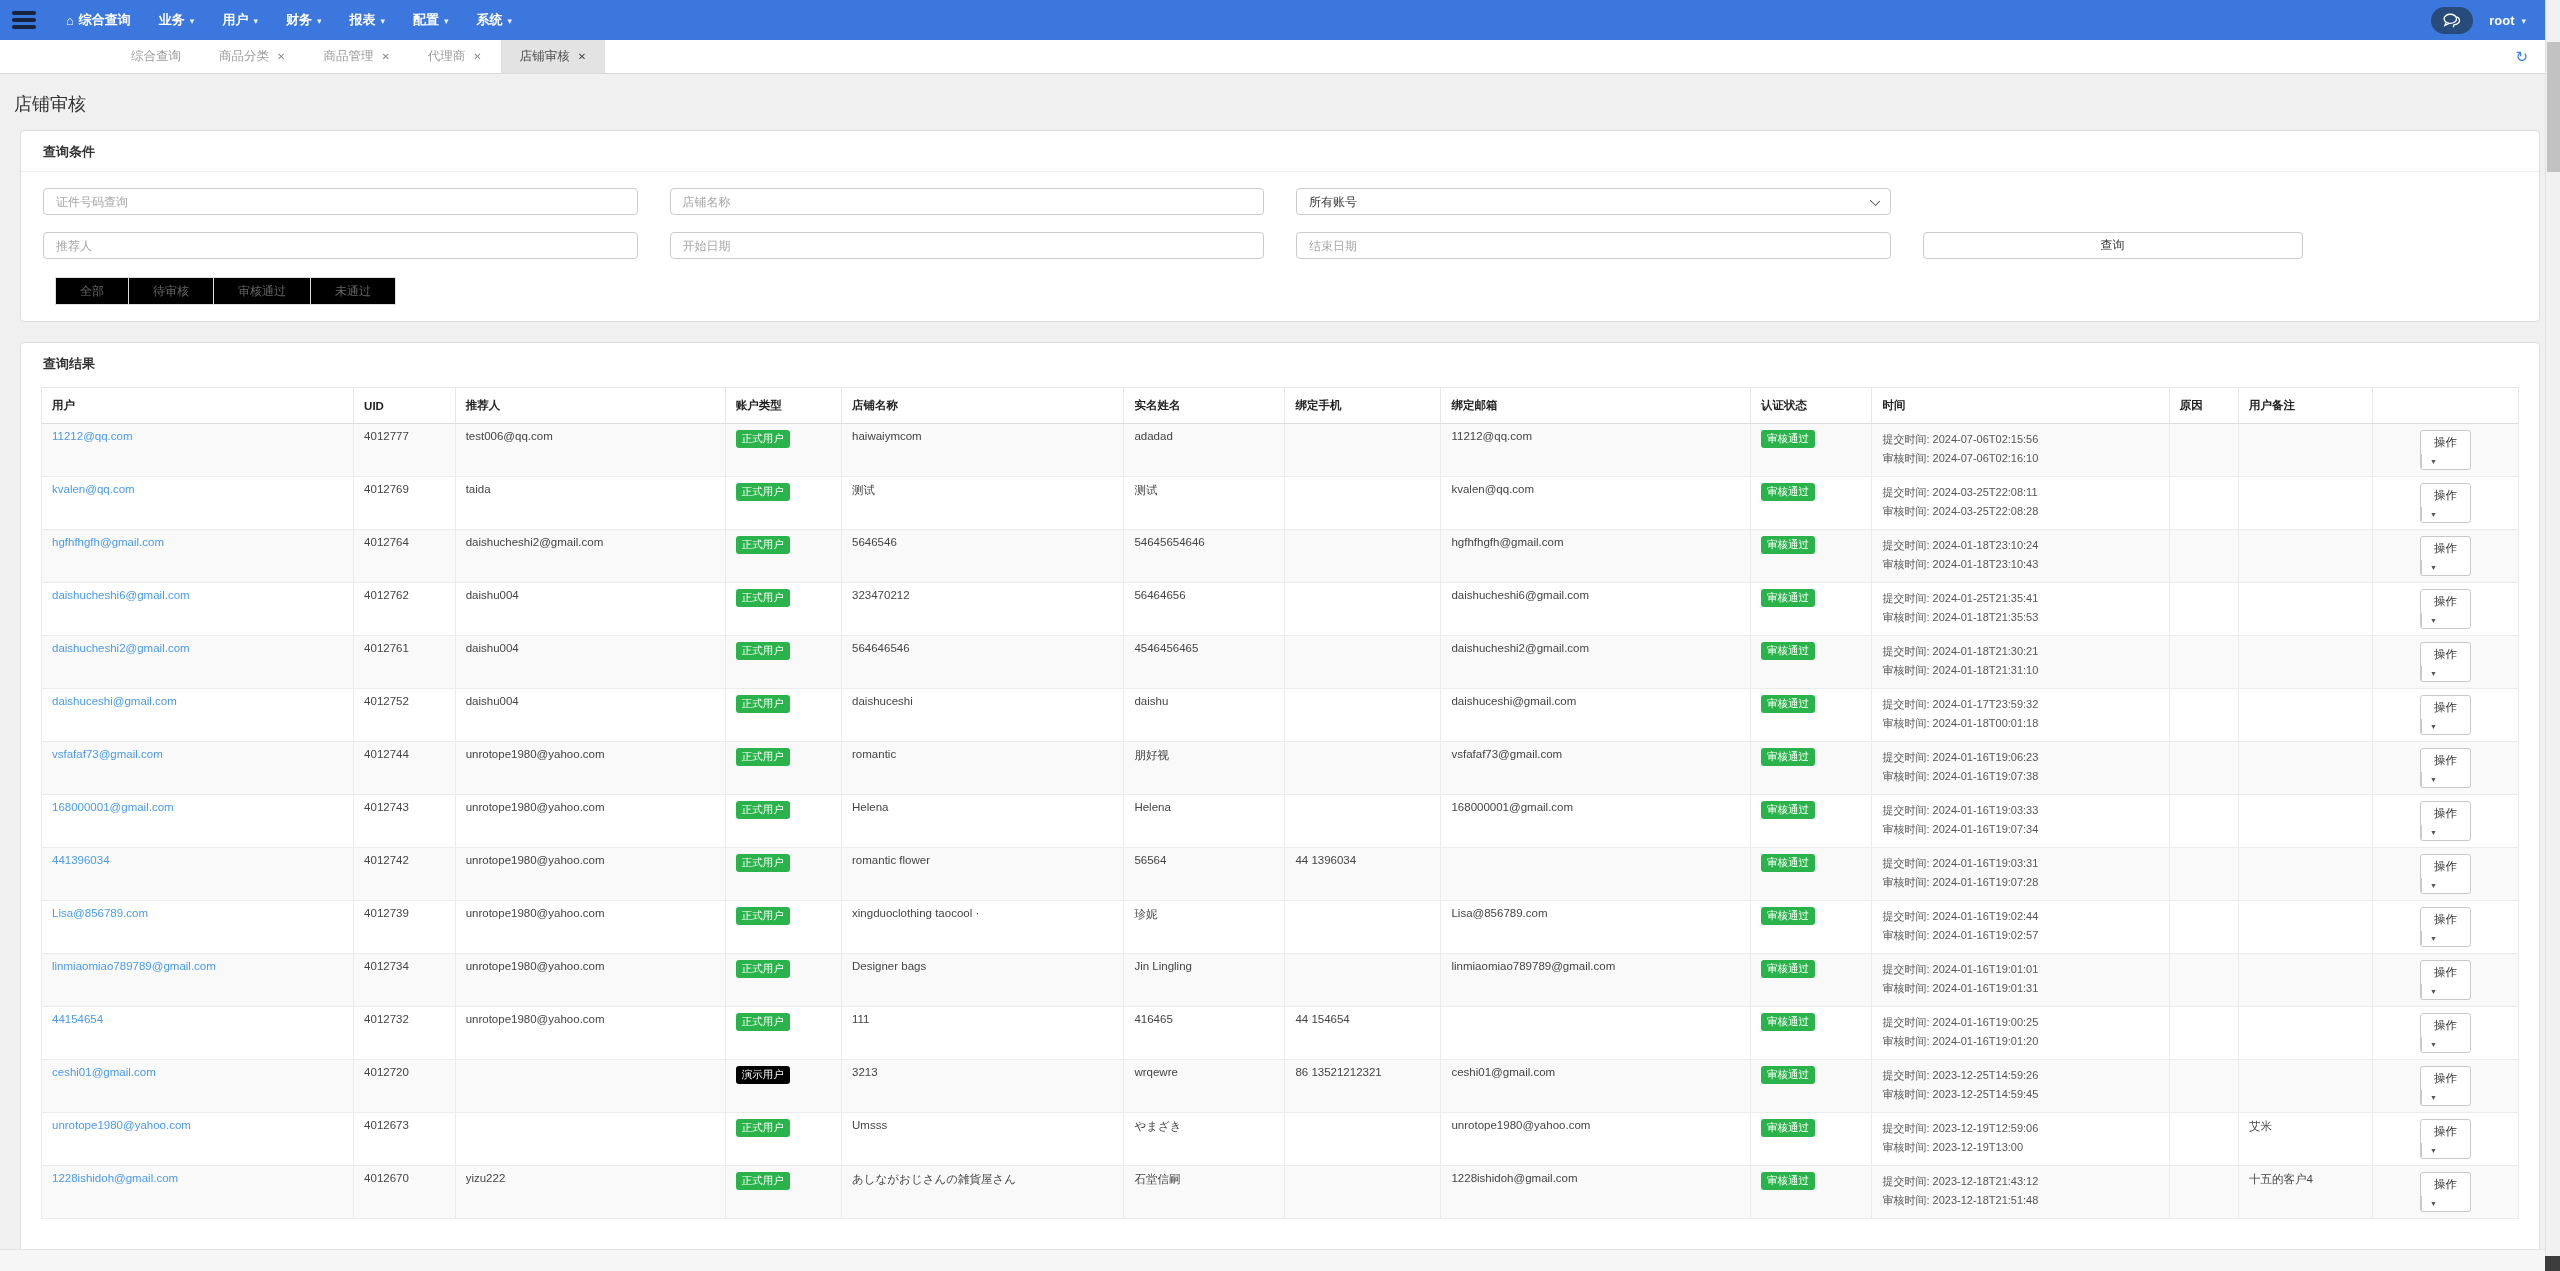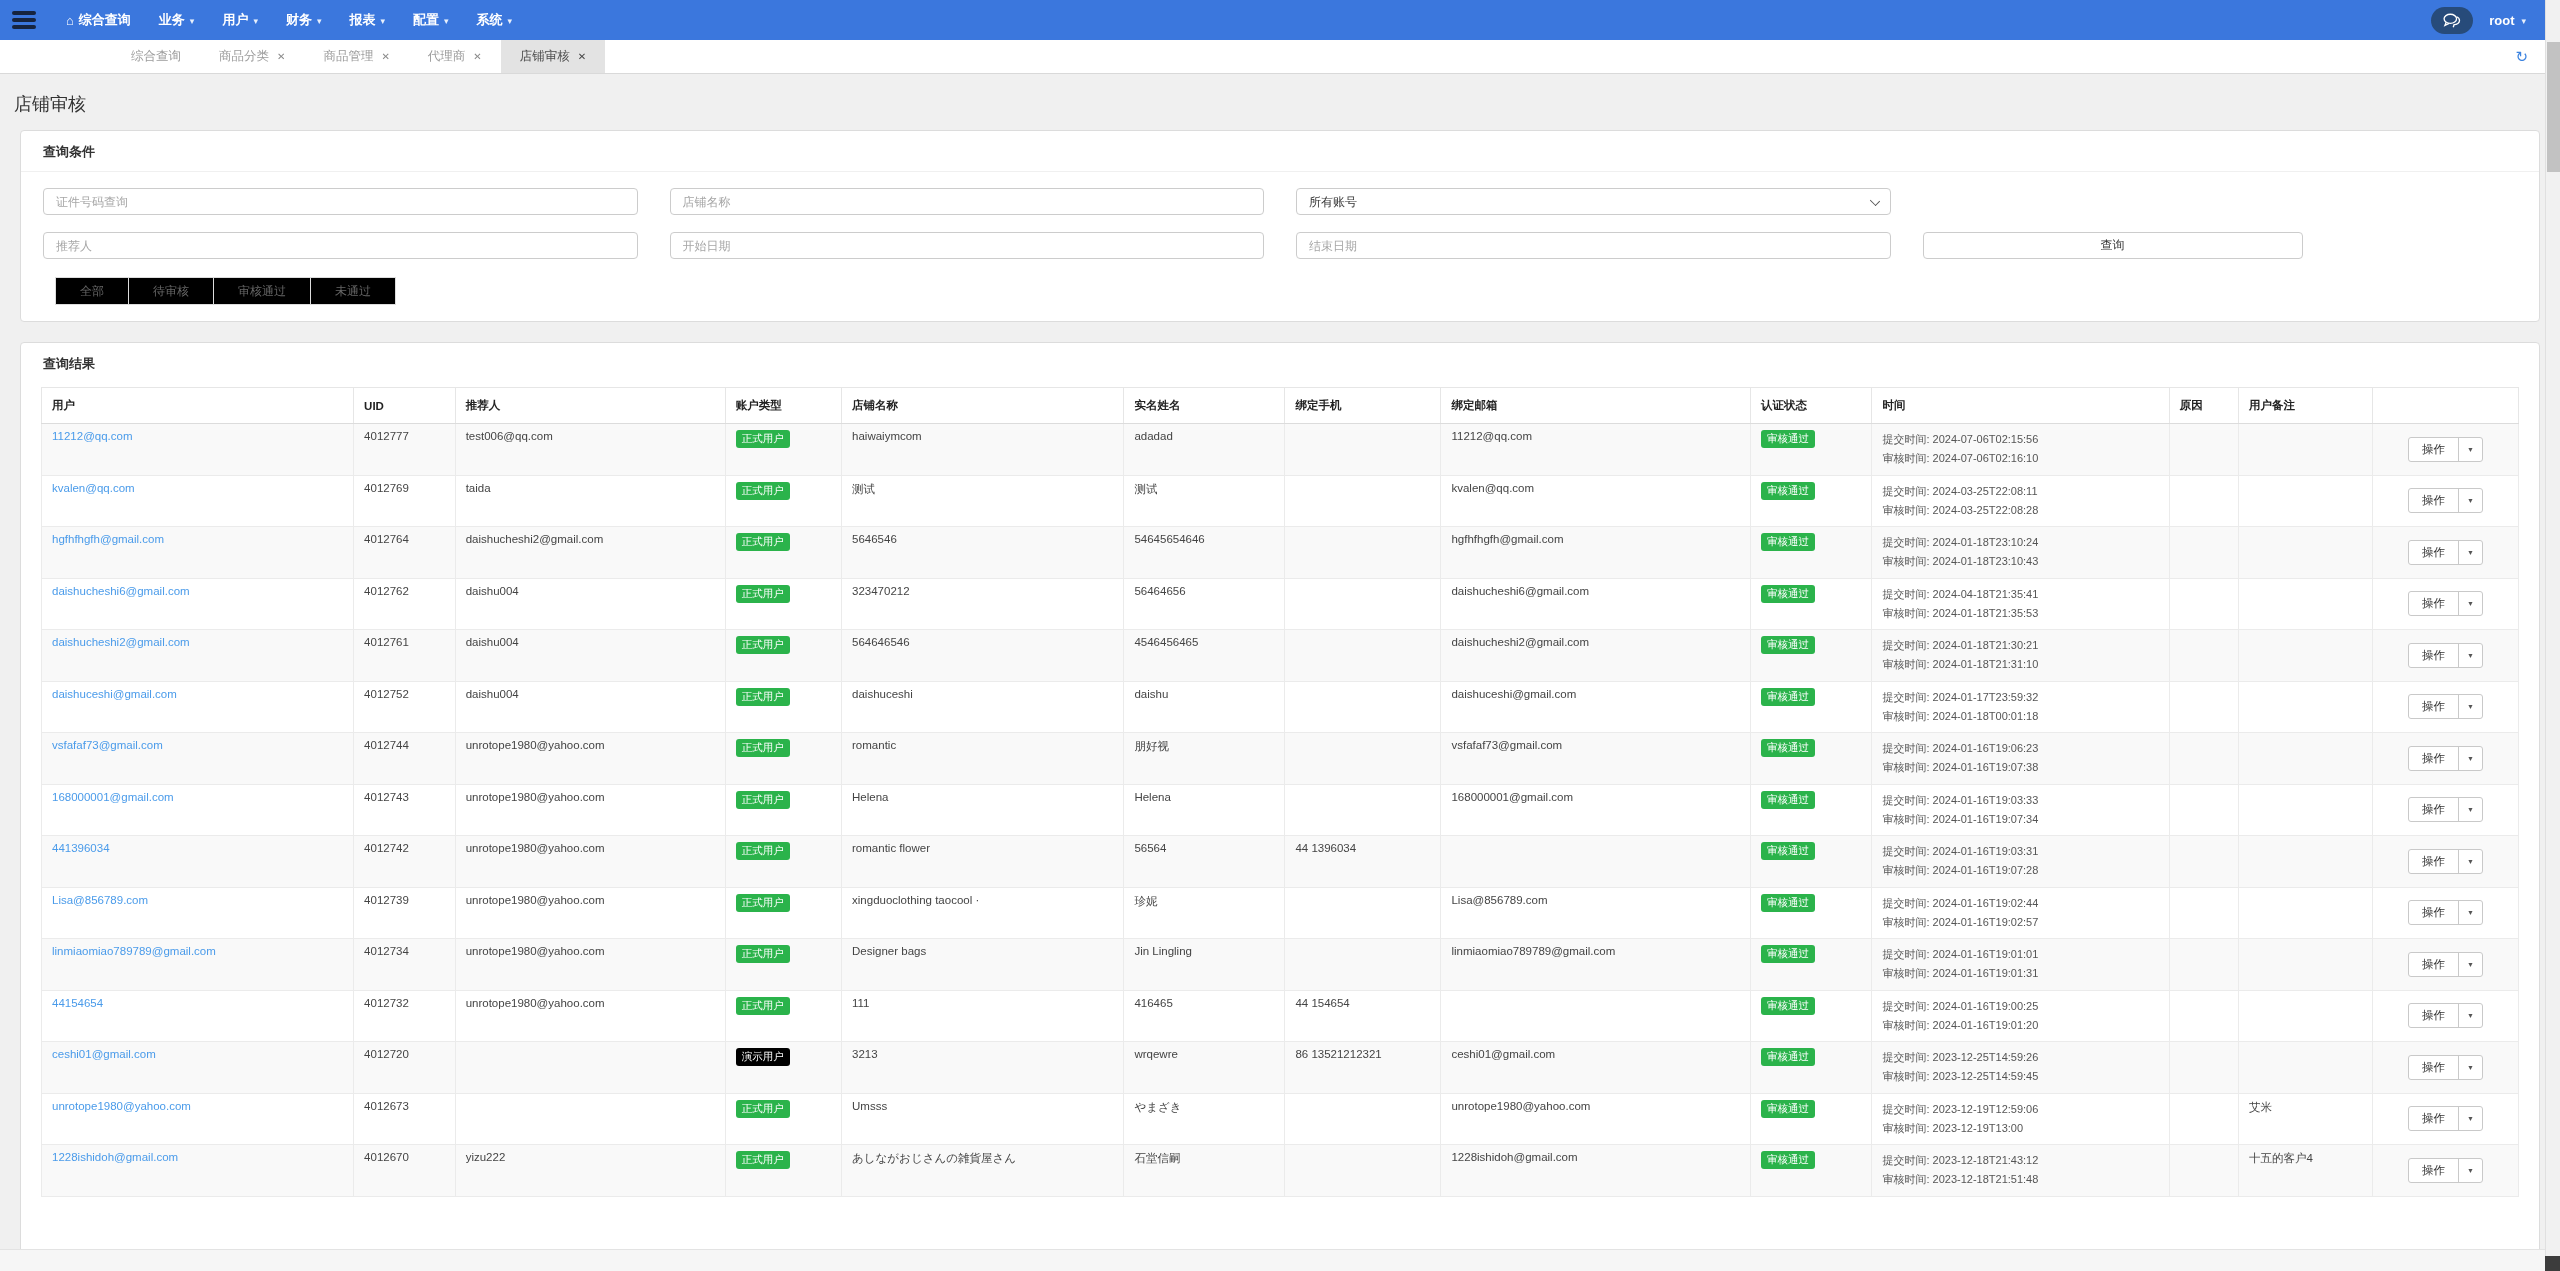--- a/index.html
+++ b/index.html
@@ -52,21 +52,21 @@
   .results-table { width:calc(100% - 40px); margin:4px 20px 0 20px; border-collapse:collapse; table-layout:fixed; }
   .results-table th { border:1px solid #e6e6e6; border-bottom:1px solid #dcdcdc; text-align:left; font-size:11.5px; color:#222; font-weight:700; padding:10px 10px; white-space:nowrap; overflow:hidden; }
   .results-table td { border:1px solid #ebebeb; font-size:11.5px; color:#444; padding:6px 10px; vertical-align:top; overflow:hidden; }
   .results-table tbody tr:nth-child(odd) { background:#f9f9f9; }
   .results-table a.user-link { color:#4a9bea; text-decoration:none; cursor:pointer; }
   .badge { display:inline-block; padding:2px 6px; border-radius:3px; color:#fff; font-size:10.5px; white-space:nowrap; }
   .badge-green { background:#2bb34b; }
   .badge-orange { background:#000000; }
   .time-cell div { line-height:1.75; white-space:nowrap; font-size:11px; color:#555; }
   .action-cell { vertical-align:middle !important; text-align:center; }
-  .split-btn { display:inline-flex; align-items:stretch; border:1px solid #c9c9c9; border-radius:3px; background:#fff; overflow:hidden; cursor:pointer; }
+  .split-btn { display:inline-flex; align-items:stretch; border:1px solid #c9c9c9; border-radius:3px; background:#fff; overflow:hidden; cursor:pointer;flex-direction:column; }
   .split-btn .main { padding:4px 13px; font-size:11.5px; color:#333; }
   .split-btn .caret-part { padding:4px 8px; border-left:1px solid #c9c9c9; font-size:7px; color:#555; display:flex; align-items:center; }
 
   .pagination { display:flex; gap:8px; margin:62px 0 16px 20px; }
   .pg { border:1px solid #e3e3e3; border-radius:14px; background:#fff; padding:5px 15px; font-size:11.5px; color:#4a90e2; cursor:pointer; text-decoration:none; }
   .pg.current { color:#e25b4a; padding:5px 12px; }
 
   
   .footer { position:absolute; left:0; bottom:0; width:100%; height:22px; background:#f6f6f6; border-top:1px solid #e3e3e3; }
   .corner-dark { position:absolute; right:0; bottom:0; width:15px; height:15px; background:#3c3c3c; z-index:6; }
@@ -292,21 +292,21 @@
     <td><a class="user-link">daishucheshi6@gmail.com</a></td>
     <td>4012762</td>
     <td>daishu004</td>
     <td><span class="badge badge-green">正式用户</span></td>
     <td>323470212</td>
     <td>56464656</td>
     <td></td>
     <td>daishucheshi6@gmail.com</td>
     <td><span class="badge badge-green">审核通过</span></td>
     <td class="time-cell">
-      <div>提交时间: 2024-04-18T21:35:41</div>
+      <div>提交时间: 2024-01-25T21:35:41</div>
       <div>审核时间: 2024-01-18T21:35:53</div>
     </td>
     <td></td>
     <td></td>
     <td class="action-cell">
       <span class="split-btn">
         <span class="main">操作</span>
         <span class="caret-part">▼</span>
       </span>
     </td>

